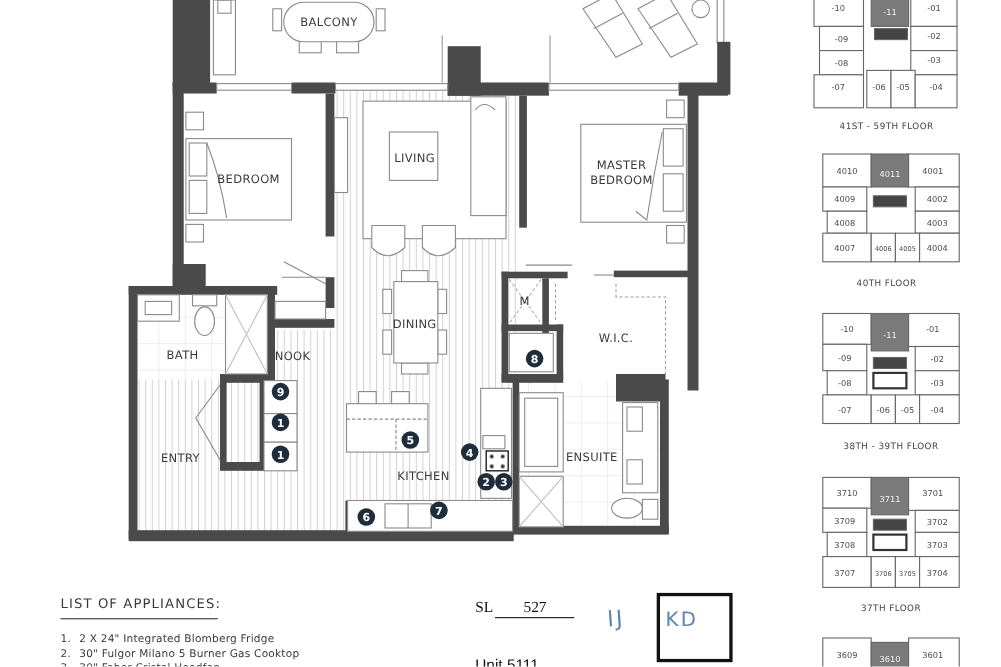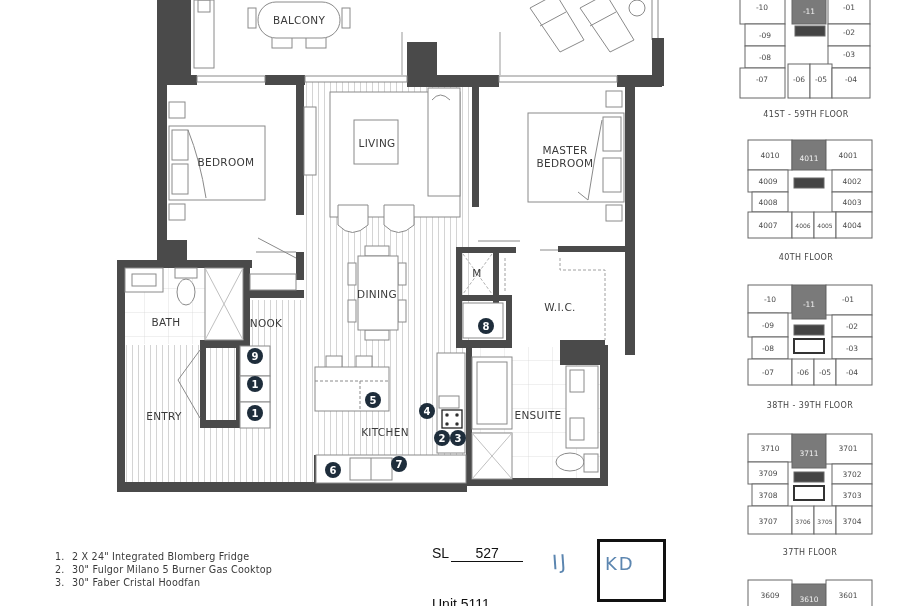--- a/index.html
+++ b/index.html
@@ -9,21 +9,21 @@
   .room-label { font-family:"DejaVu Sans", sans-serif; font-size:10.5px; fill:#3a3a3a; letter-spacing:0.3px; }
   .badge-text { font-family:"DejaVu Sans", sans-serif; font-size:10px; font-weight:bold; fill:#ffffff; }
   .key-label { font-family:"DejaVu Sans", sans-serif; font-size:7.5px; fill:#4a4a4a; }
   .key-label-sel { font-family:"DejaVu Sans", sans-serif; font-size:7.5px; fill:#f2f2f2; }
   .key-floor { font-family:"DejaVu Sans", sans-serif; font-size:8px; fill:#444; letter-spacing:0.4px; }
   .appl { position:absolute; left:55px; top:538px; width:330px; }
   .appl-title { font-size:12px; letter-spacing:1px; color:#3a3a3a; padding-bottom:6px; border-bottom:1.5px solid #333; display:inline-block; width:143px; white-space:nowrap; }
   .appl-list { margin:12px 0 0 0; padding:0; list-style:none; font-size:9.6px; color:#3a3a3a; line-height:13px; letter-spacing:0.2px; }
   .appl-list li { white-space:nowrap; }
   .appl-list .num { display:inline-block; width:17px; }
-  .sl { position:absolute; left:432px; top:545px; font-family:Liberation Sans, sans-serif; font-size:14px; color:#111; }
+  .sl { position:absolute; left:432px; top:545px; font-family:Liberation Serif, serif; font-size:14px; color:#111; }
   .sl .val { display:inline-block; border-bottom:1px solid #111; width:72px; text-align:center; margin-left:2px; }
   .unit { position:absolute; left:432px; top:596px; font-family:"Liberation Sans", sans-serif; font-size:14px; color:#111; }
   .hand1 { position:absolute; left:552px; top:550px; font-family:"DejaVu Sans", sans-serif; font-size:20px; color:#5c86b0; letter-spacing:2px; transform:rotate(-4deg); }
   .box { position:absolute; left:597px; top:539px; width:63px; height:57px; border:3px solid #111; }
   .hand2 { position:absolute; left:605px; top:553px; font-family:"DejaVu Sans", sans-serif; font-size:18px; color:#5c86b0; letter-spacing:2px;text-align:center; }
 </style>
 </head>
 <body>
 
 <svg id="plan" viewBox="0 0 910 606" xmlns="http://www.w3.org/2000/svg">
@@ -415,20 +415,21 @@
       <rect x="44" y="4" width="34" height="30" fill="#7a7a7a"></rect>
       <rect x="78" y="0" width="46" height="30"></rect>
     </g>
     <text class="key-label" x="22" y="18" text-anchor="middle">3609</text>
     <text class="key-label-sel" x="61" y="22" text-anchor="middle">3610</text>
     <text class="key-label" x="100" y="18" text-anchor="middle">3601</text>
   </g>
 </svg>
 
 <div class="appl">
+  <div class="appl-title">LIST OF APPLIANCES:</div>
   <ul class="appl-list">
     <li><span class="num">1.</span><span>2 X 24" Integrated Blomberg Fridge</span></li>
     <li><span class="num">2.</span><span>30" Fulgor Milano 5 Burner Gas Cooktop</span></li>
     <li><span class="num">3.</span><span>30" Faber Cristal Hoodfan</span></li>
   </ul>
 </div>
 
 <div class="sl">
   <span>SL</span><span class="val">527</span>
 </div>

